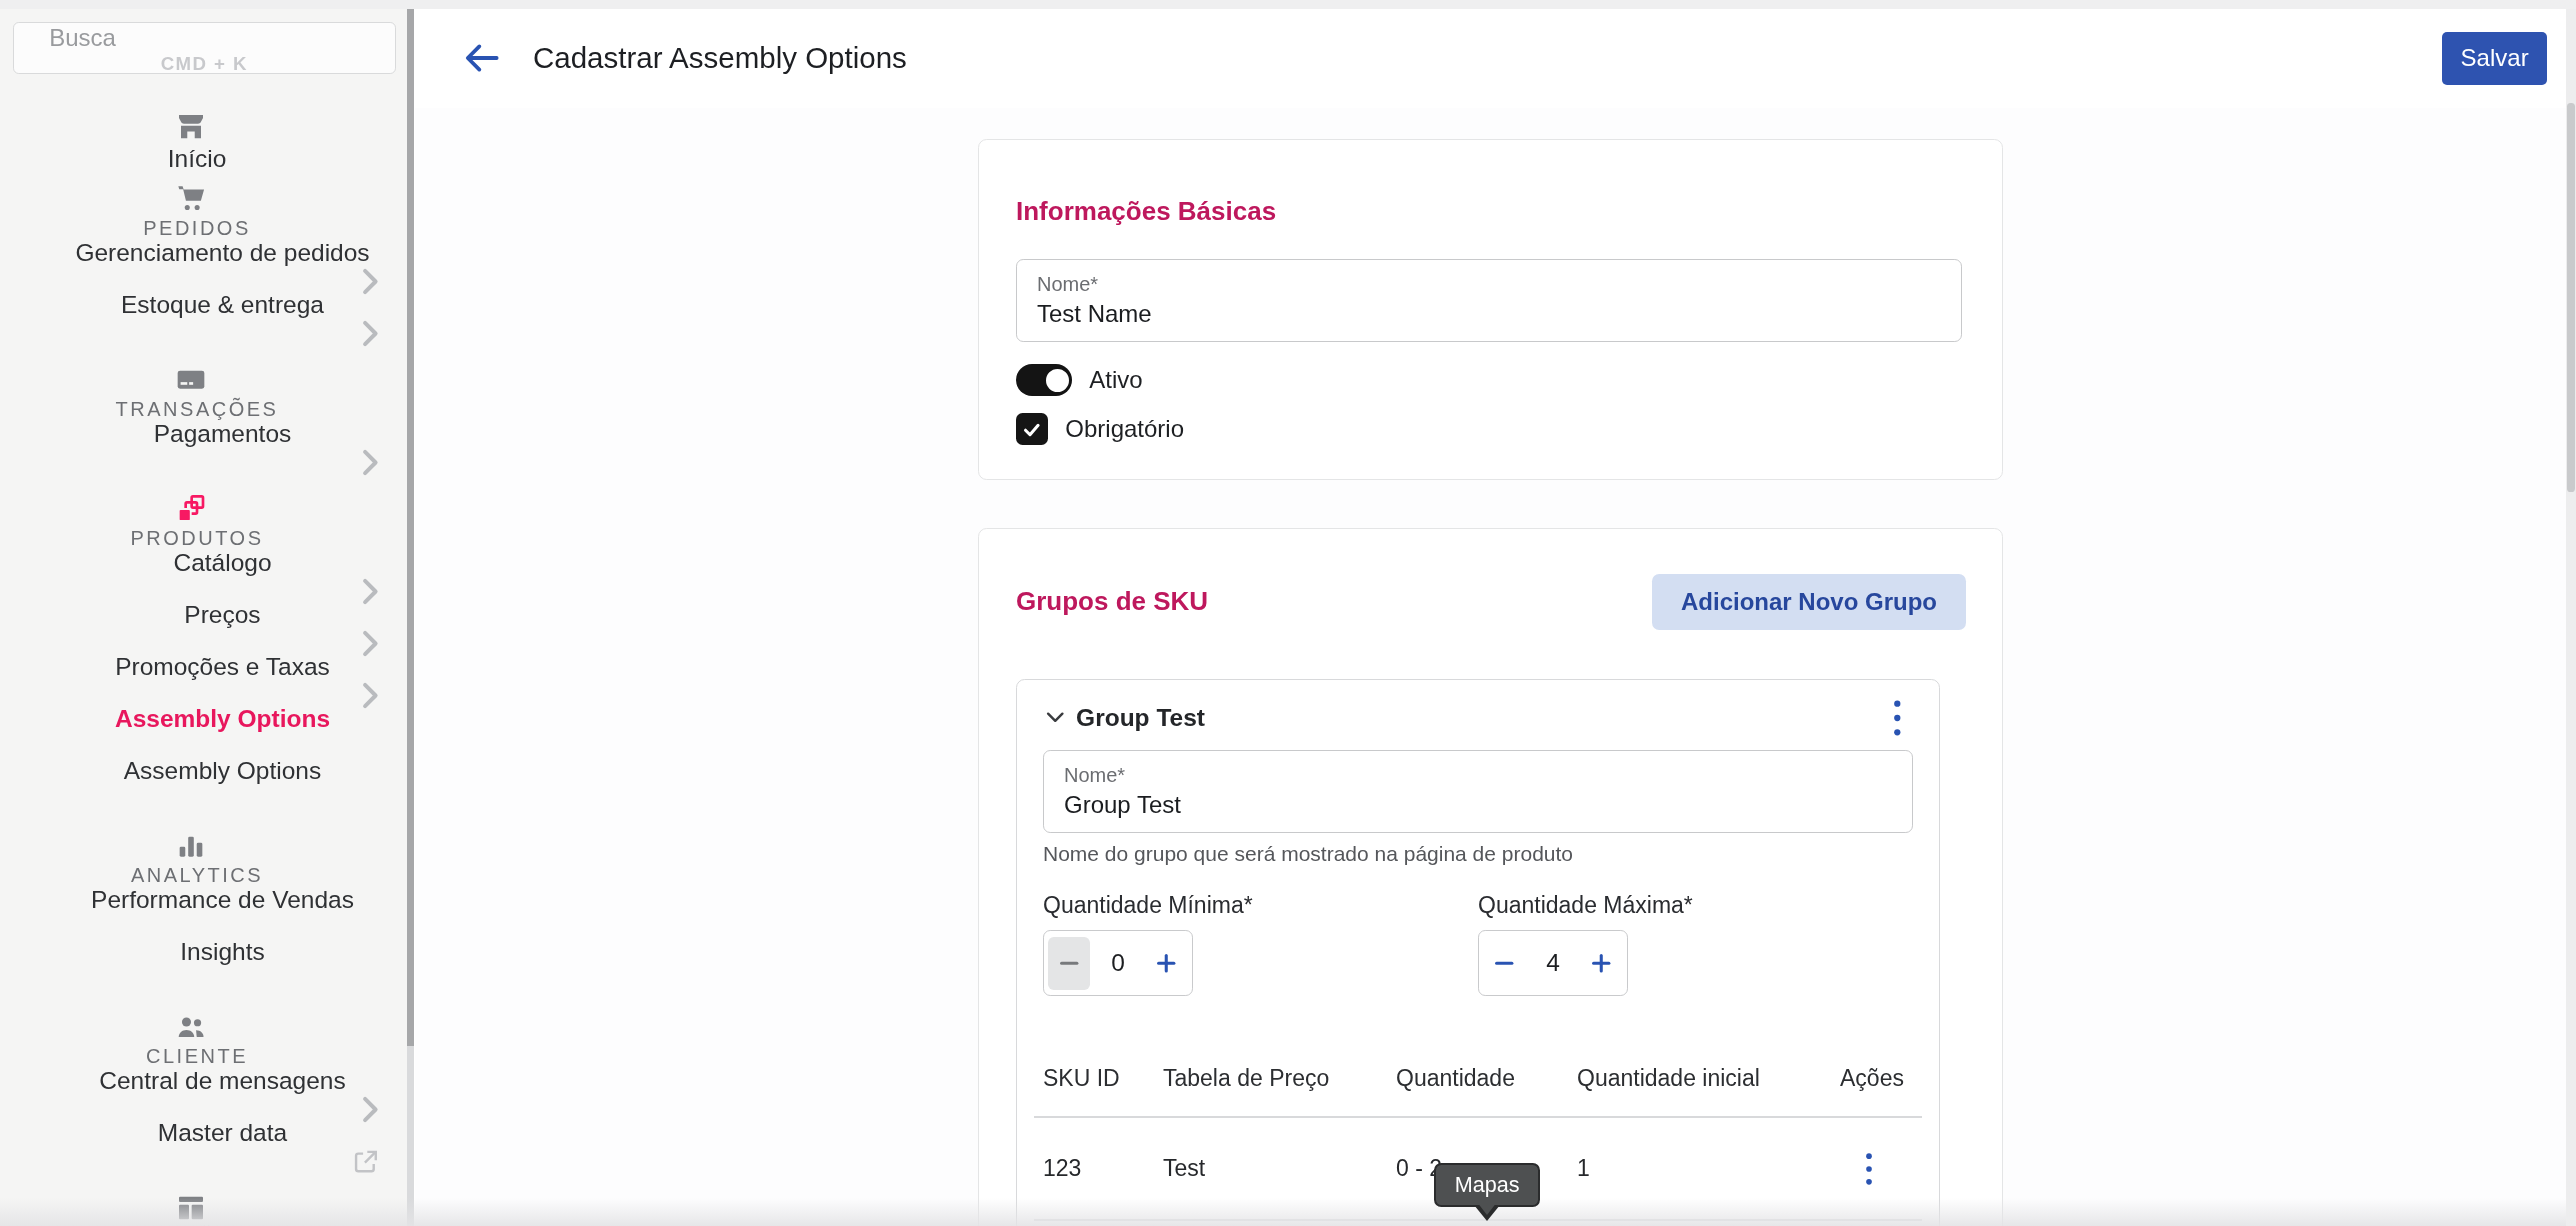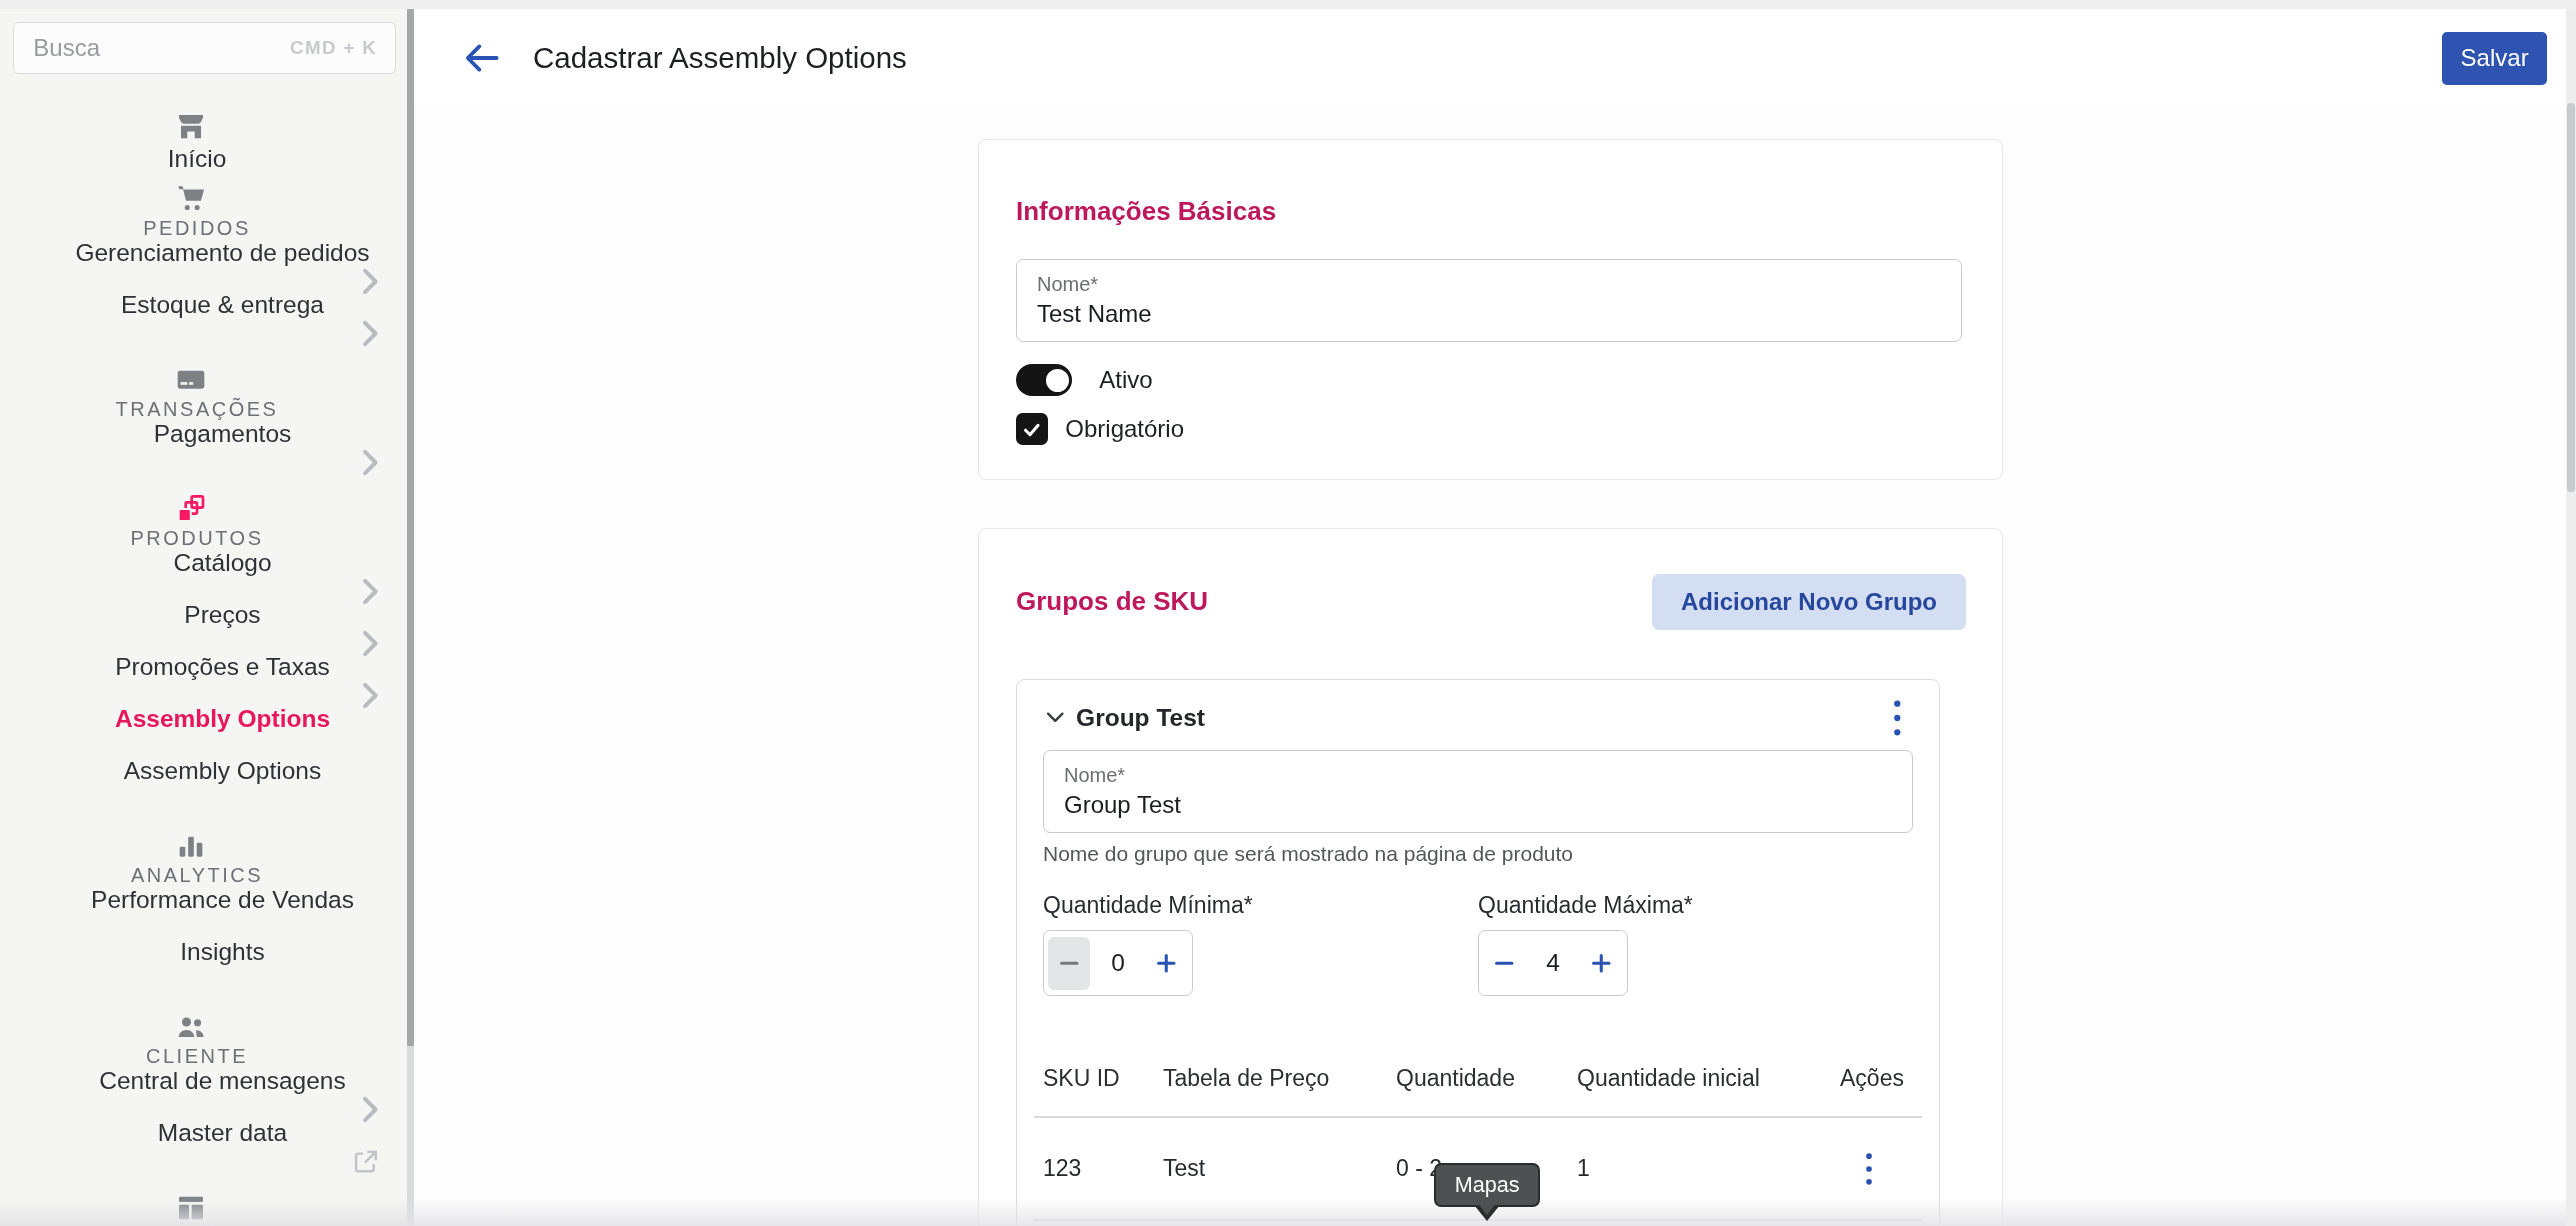--- a/index.html
+++ b/index.html
@@ -15,21 +15,21 @@
   .page-scroll .thumb{position:absolute;top:94px;left:1.4px;width:7.2px;height:389px;background:#c9cacc;border-radius:3.6px;}
   .bottom-fade{position:absolute;left:0;right:10px;bottom:0;height:29px;z-index:5;pointer-events:none;
     background:linear-gradient(to bottom, rgba(233,233,234,0), rgba(228,228,230,0.95));}
 
   
   .sidebar{position:absolute;left:0;top:8.6px;bottom:0;width:407px;background:#f5f5f4;overflow:hidden;}
   .side-scroll{position:absolute;left:407px;top:8.6px;bottom:0;width:7.2px;background:#d9dadc;z-index:4;}
   .side-scroll .thumb{position:absolute;top:0;left:0;width:7.2px;height:1037px;background:#a6a7a9;}
 
   .search-box{margin:13px 11.5px 0 13px;height:52px;border:1.4px solid #d9dadb;border-radius:5.8px;
-    background:#fcfcfc;display:flex;align-items:center;padding:0 17.3px;box-sizing:border-box;}
+    background:#fcfcfc;display:flex;align-items:center;padding:0 17.3px;box-sizing:border-box;flex-direction:column;}
   .search-box input{flex:1;border:none;outline:none;background:transparent;font-family:inherit;
     font-size:24px;color:#3a3c3f;min-width:0;}
   .search-box input::placeholder{color:#999b9e;}
   .search-shortcut{font-size:18.7px;font-weight:700;color:#c8c9cc;letter-spacing:1.4px;white-space:nowrap;}
 
   .nav{margin-top:36px;}
   .nav-row{height:52px;display:flex;align-items:center;padding:0 27px 0 14px;flex-direction:column;}
   .nav-item{font-size:24.5px;color:#2f3134;cursor:pointer;}
   .nav-section{margin-top:20px;margin-bottom:5px;font-size:20px;letter-spacing:2.5px;color:#6d6f73;}
   .nav-sub{padding-left:65px;}
@@ -49,21 +49,21 @@
   .card{width:1025px;margin:0 auto;background:#ffffff;border:1.4px solid #e4e5e6;border-radius:8.6px;box-sizing:border-box;}
   .card-basic{margin-top:22px;padding:35px 40px 32px 37px;}
   .card-groups{margin-top:48px;padding:35px 36px 0 37px;min-height:806px;}
   .card-title{font-size:26px;font-weight:700;color:#be185d;}
 
   .text-field{border:1.4px solid #c8c9cb;border-radius:7.2px;padding:13px 20px;margin-top:32px;cursor:text;}
   .tf-label{font-size:20px;color:#6b6d71;display:block;}
   .tf-value{font-size:24px;color:#1b1d20;display:block;margin-top:4.3px;}
 
   .toggle-row,.checkbox-row{display:flex;align-items:center;height:36px;}
-  .toggle-row{margin-top:20px;gap:10px;}
+  .toggle-row{margin-top:20px;}
   .checkbox-row{margin-top:13px;}
   .toggle{width:56px;height:32px;background:#141414;border-radius:16px;position:relative;cursor:pointer;flex:0 0 56px;}
   .toggle .knob{position:absolute;right:0.7px;top:2.2px;width:27px;height:27px;background:#ffffff;
     border:2.2px solid #141414;border-radius:50%;box-sizing:border-box;}
   .checkbox{width:32px;height:32px;background:#151515;border-radius:6.5px;display:flex;align-items:center;
     justify-content:center;cursor:pointer;flex:0 0 32px;}
   .ctrl-label{margin-left:17.3px;font-size:24px;color:#1e2023;}
 
   .card-groups-header{display:flex;align-items:center;justify-content:space-between;}
   .add-group-btn{height:56px;padding:0 29px;border:none;border-radius:7.2px;background:var(--add-group-bg,#d3def2);

